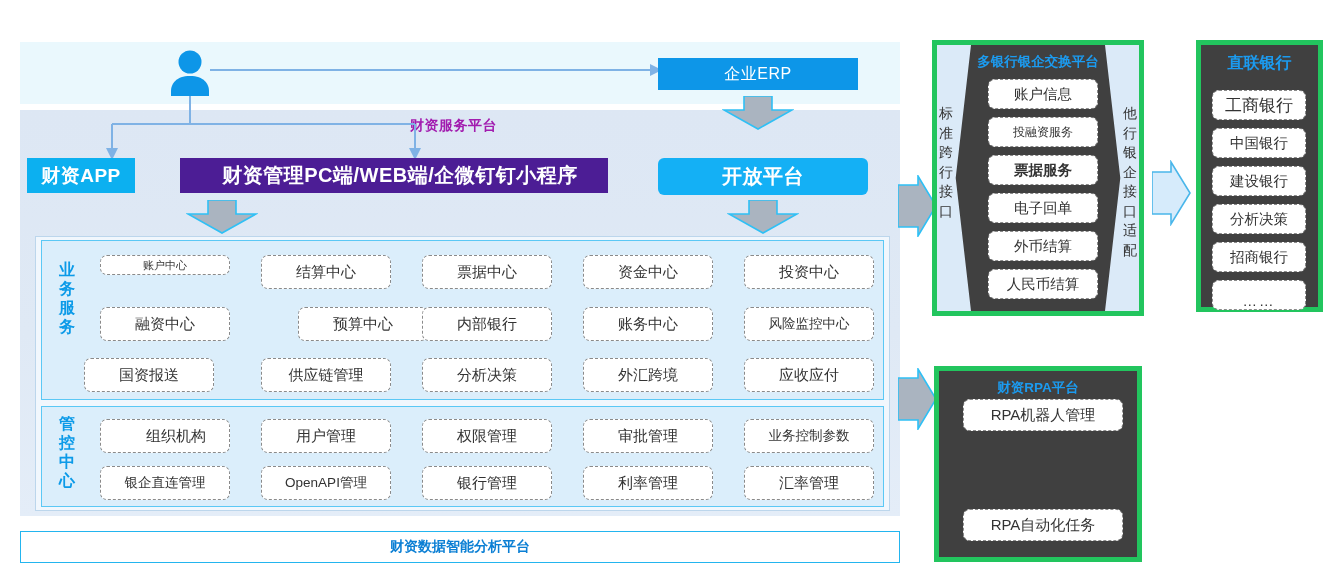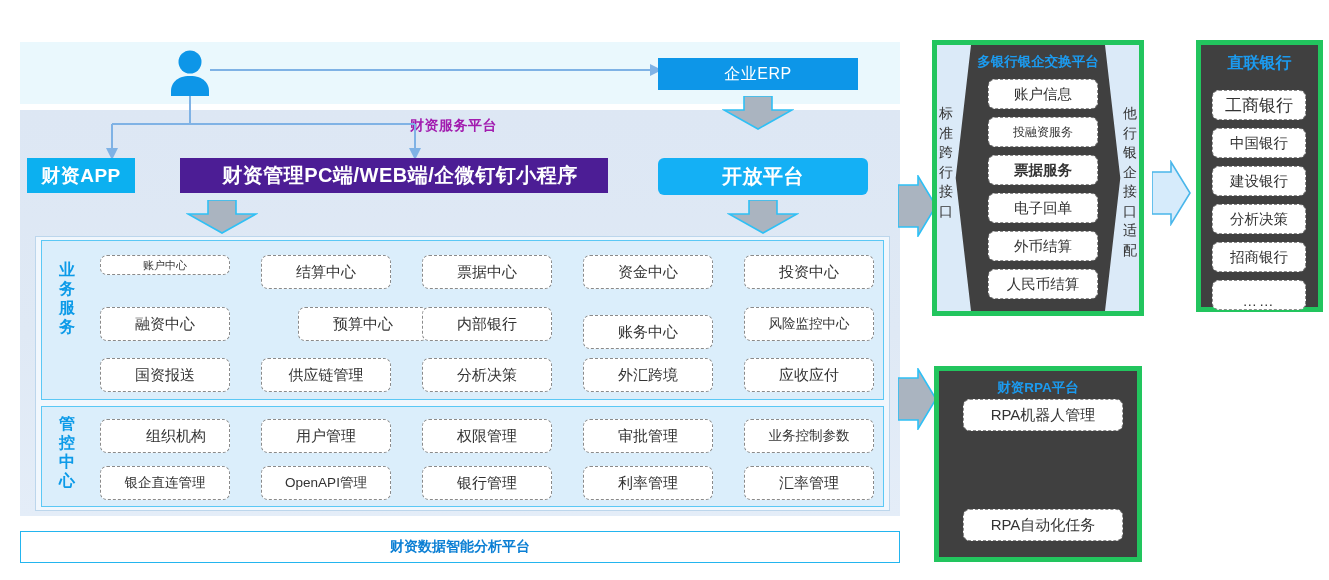--- a/index.html
+++ b/index.html
@@ -116,23 +116,23 @@
   <div class="vlabel" id="label-business">业<br>务<br>服<br>务</div>
   <div id="business-cards">
       <div class="card" style="left: 100px; top: 255px; width: 130px; height: 20px; font-size: 11px;">账户中心</div>
       <div class="card" style="left: 261px; top: 255px; width: 130px; height: 34px; font-size: 15px;">结算中心</div>
       <div class="card" style="left: 422px; top: 255px; width: 130px; height: 34px; font-size: 15px;">票据中心</div>
       <div class="card" style="left: 583px; top: 255px; width: 130px; height: 34px; font-size: 15px;">资金中心</div>
       <div class="card" style="left: 744px; top: 255px; width: 130px; height: 34px; font-size: 15px;">投资中心</div>
       <div class="card" style="left: 100px; top: 307px; width: 130px; height: 34px; font-size: 15px;">融资中心</div>
       <div class="card" style="left: 261px; top: 307px; width: 130px; height: 34px; font-size: 15px; margin-left: 37px;">预算中心</div>
       <div class="card" style="left: 422px; top: 307px; width: 130px; height: 34px; font-size: 15px;">内部银行</div>
-      <div class="card" style="left: 583px; top: 307px; width: 130px; height: 34px; font-size: 15px; margin-top: 8px;">账务中心</div>
+      <div class="card" style="left: 583px; top: 307px; width: 130px; height: 34px; font-size: 15px;">账务中心</div>
       <div class="card" style="left: 744px; top: 307px; width: 130px; height: 34px; font-size: 13.5px;">风险监控中心</div>
-      <div class="card" style="left: 100px; top: 358px; width: 130px; height: 34px; font-size: 15px;">国资报送</div>
+      <div class="card" style="left: 84px; top: 358px; width: 130px; height: 34px; font-size: 15px;">国资报送</div>
       <div class="card" style="left: 261px; top: 358px; width: 130px; height: 34px; font-size: 15px;">供应链管理</div>
       <div class="card" style="left: 422px; top: 358px; width: 130px; height: 34px; font-size: 15px;">分析决策</div>
       <div class="card" style="left: 583px; top: 358px; width: 130px; height: 34px; font-size: 15px;">外汇跨境</div>
       <div class="card" style="left: 744px; top: 358px; width: 130px; height: 34px; font-size: 15px;">应收应付</div>
     </div>
 
   <div class="sect" id="sect-control"></div>
   <div class="vlabel" id="label-control">管<br>控<br>中<br>心</div>
   <div id="control-cards">
       <div class="card" style="left: 100px; top: 419px; width: 130px; height: 34px; font-size: 15px; padding-left: 22px;">组织机构</div>

